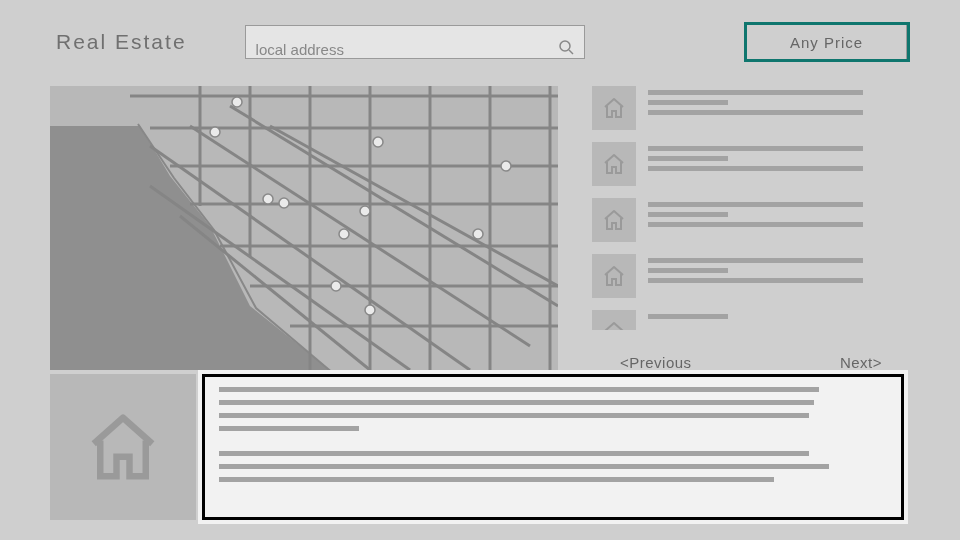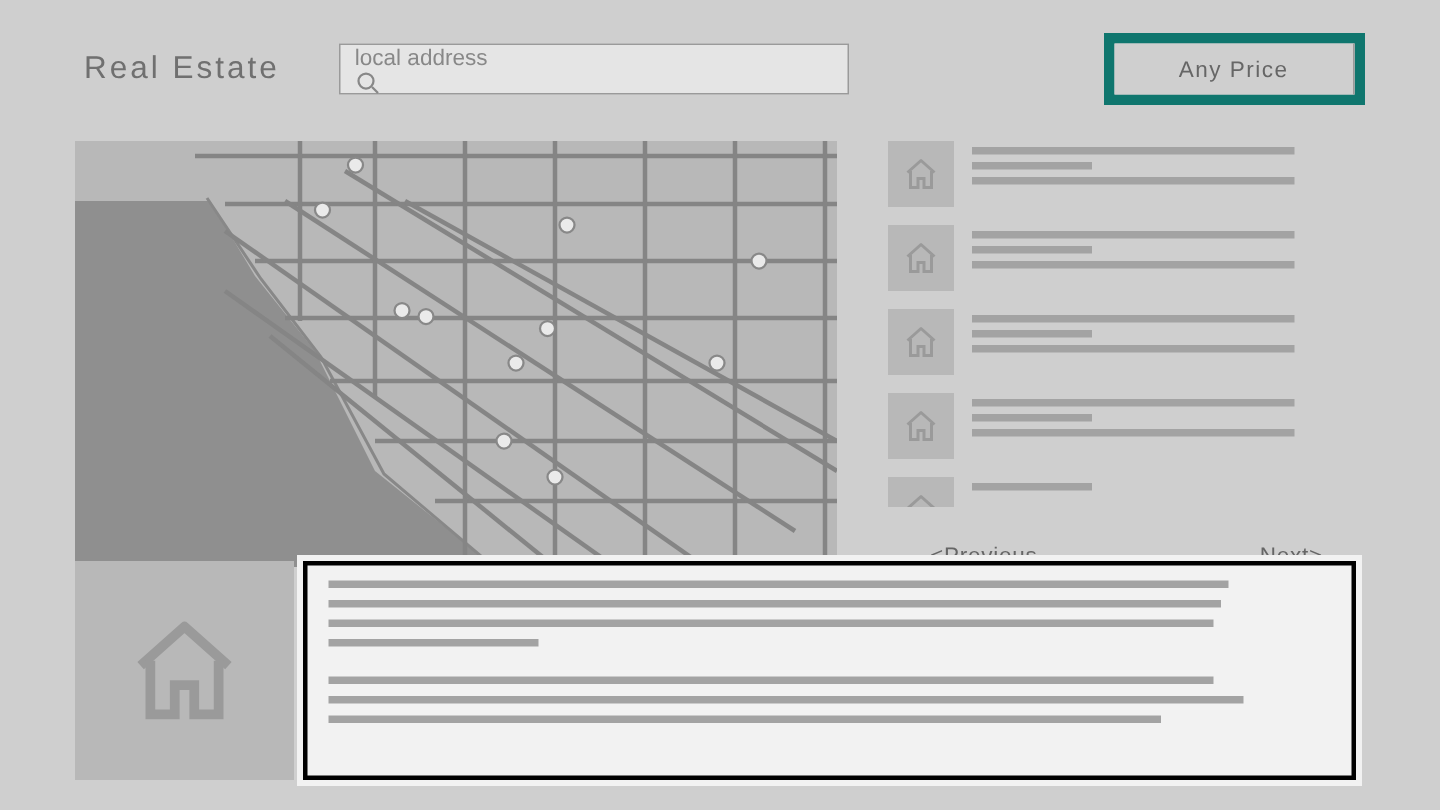--- a/index.html
+++ b/index.html
@@ -12,58 +12,57 @@
       background: #cfcfcf;
       width: 960px;
       height: 540px;
       overflow: hidden;
       position: relative;
     }
     .header {
       display: flex;
       align-items: center;
       padding: 22px 50px 10px 56px;
-      gap: 39px;
+      gap: 58px;
     }
     .brand {
       color: #707070;
       font-size: 21px;
       letter-spacing: 2px;
       font-weight: 400;
     }
     .search-wrap {
       width: 340px;
       height: 34px;
       border: 1px solid #9a9a9a;
       background: #e5e5e5;
       display: flex;
-      align-items: flex-start;
+      align-items: flex-end;
       padding: 0 10px;
       position: relative;
-      flex-direction: column;
     }
     .search-input {
       border: none;
       background: transparent;
       outline: none;
       flex: 1;
       font-size: 15px;
       color: #777;
     }
     .search-input::placeholder {
       color: #888;
     }
     .search-icon {
       color: #888;
       font-size: 15px;
     }
     .filter-buttons {
       display: flex;
       margin-left: auto;
-      border: 7px solid #0f766e;
+      border: 3px solid #0f766e;
     }
     .filter-btn {
       width: 160px;
       height: 34px;
       background: #cfcfcf;
       color: #666;
       font-size: 15px;
       letter-spacing: 1px;
       display: flex;
       align-items: center;

